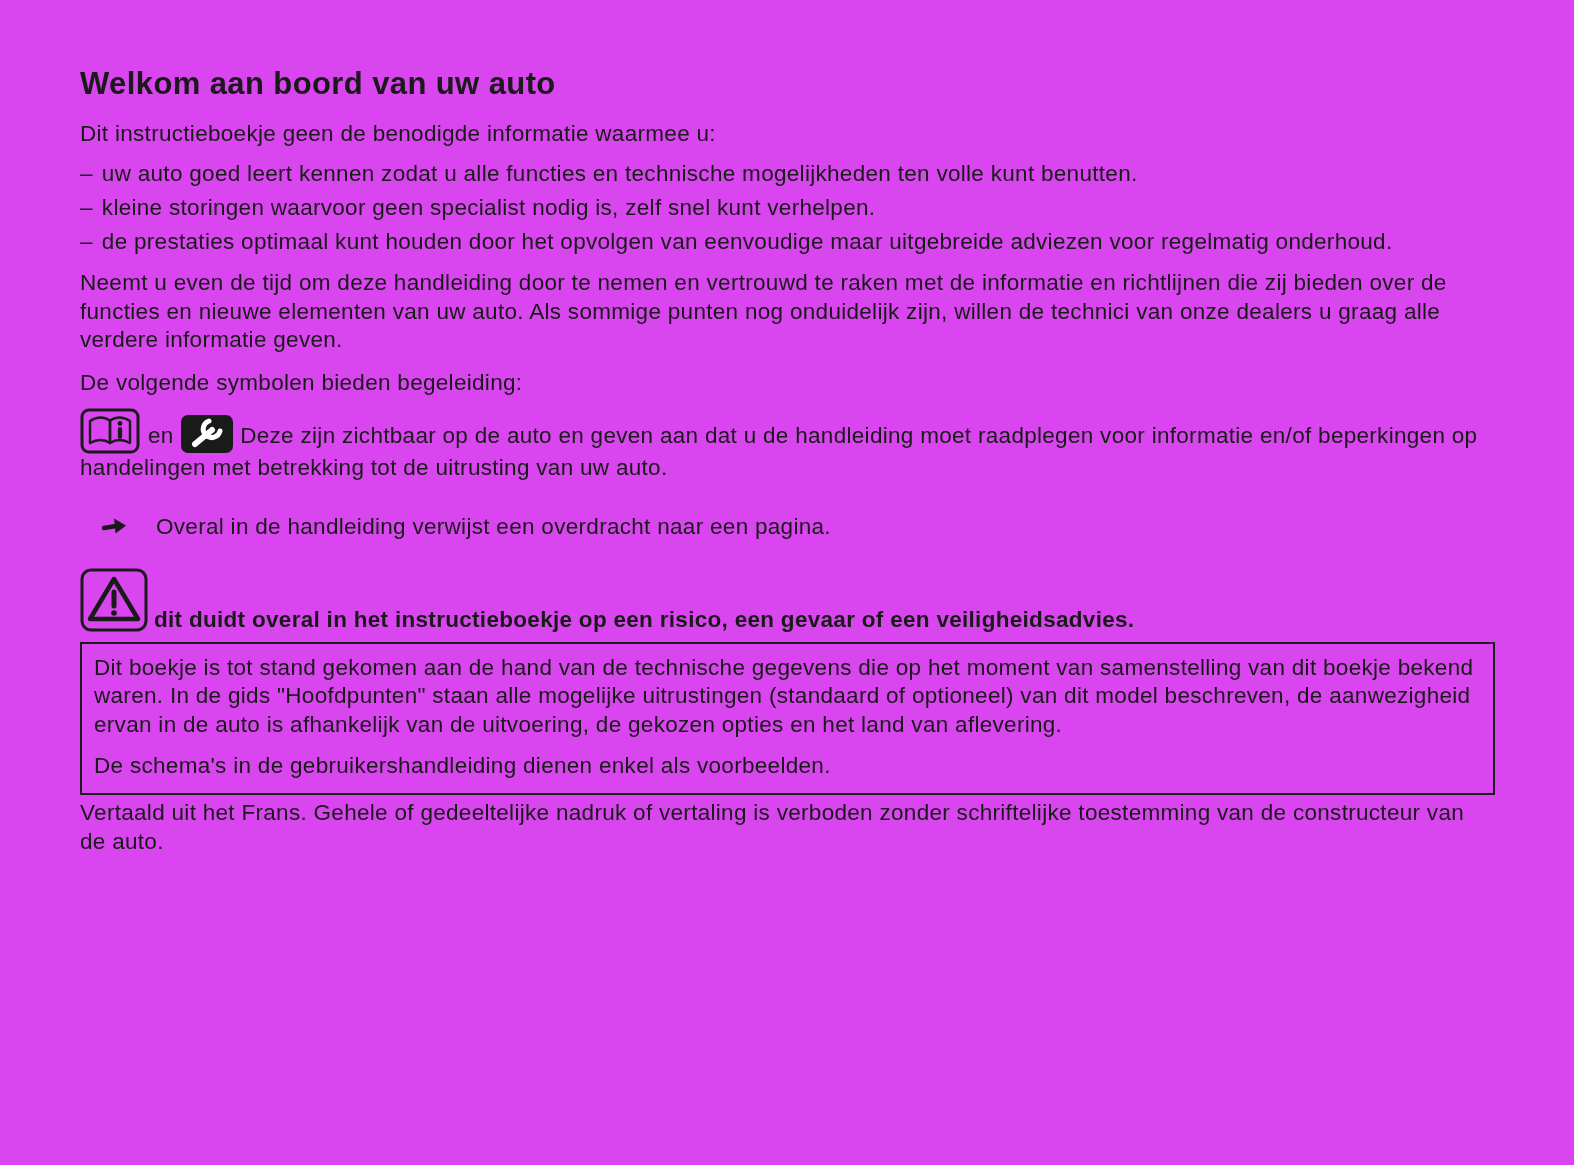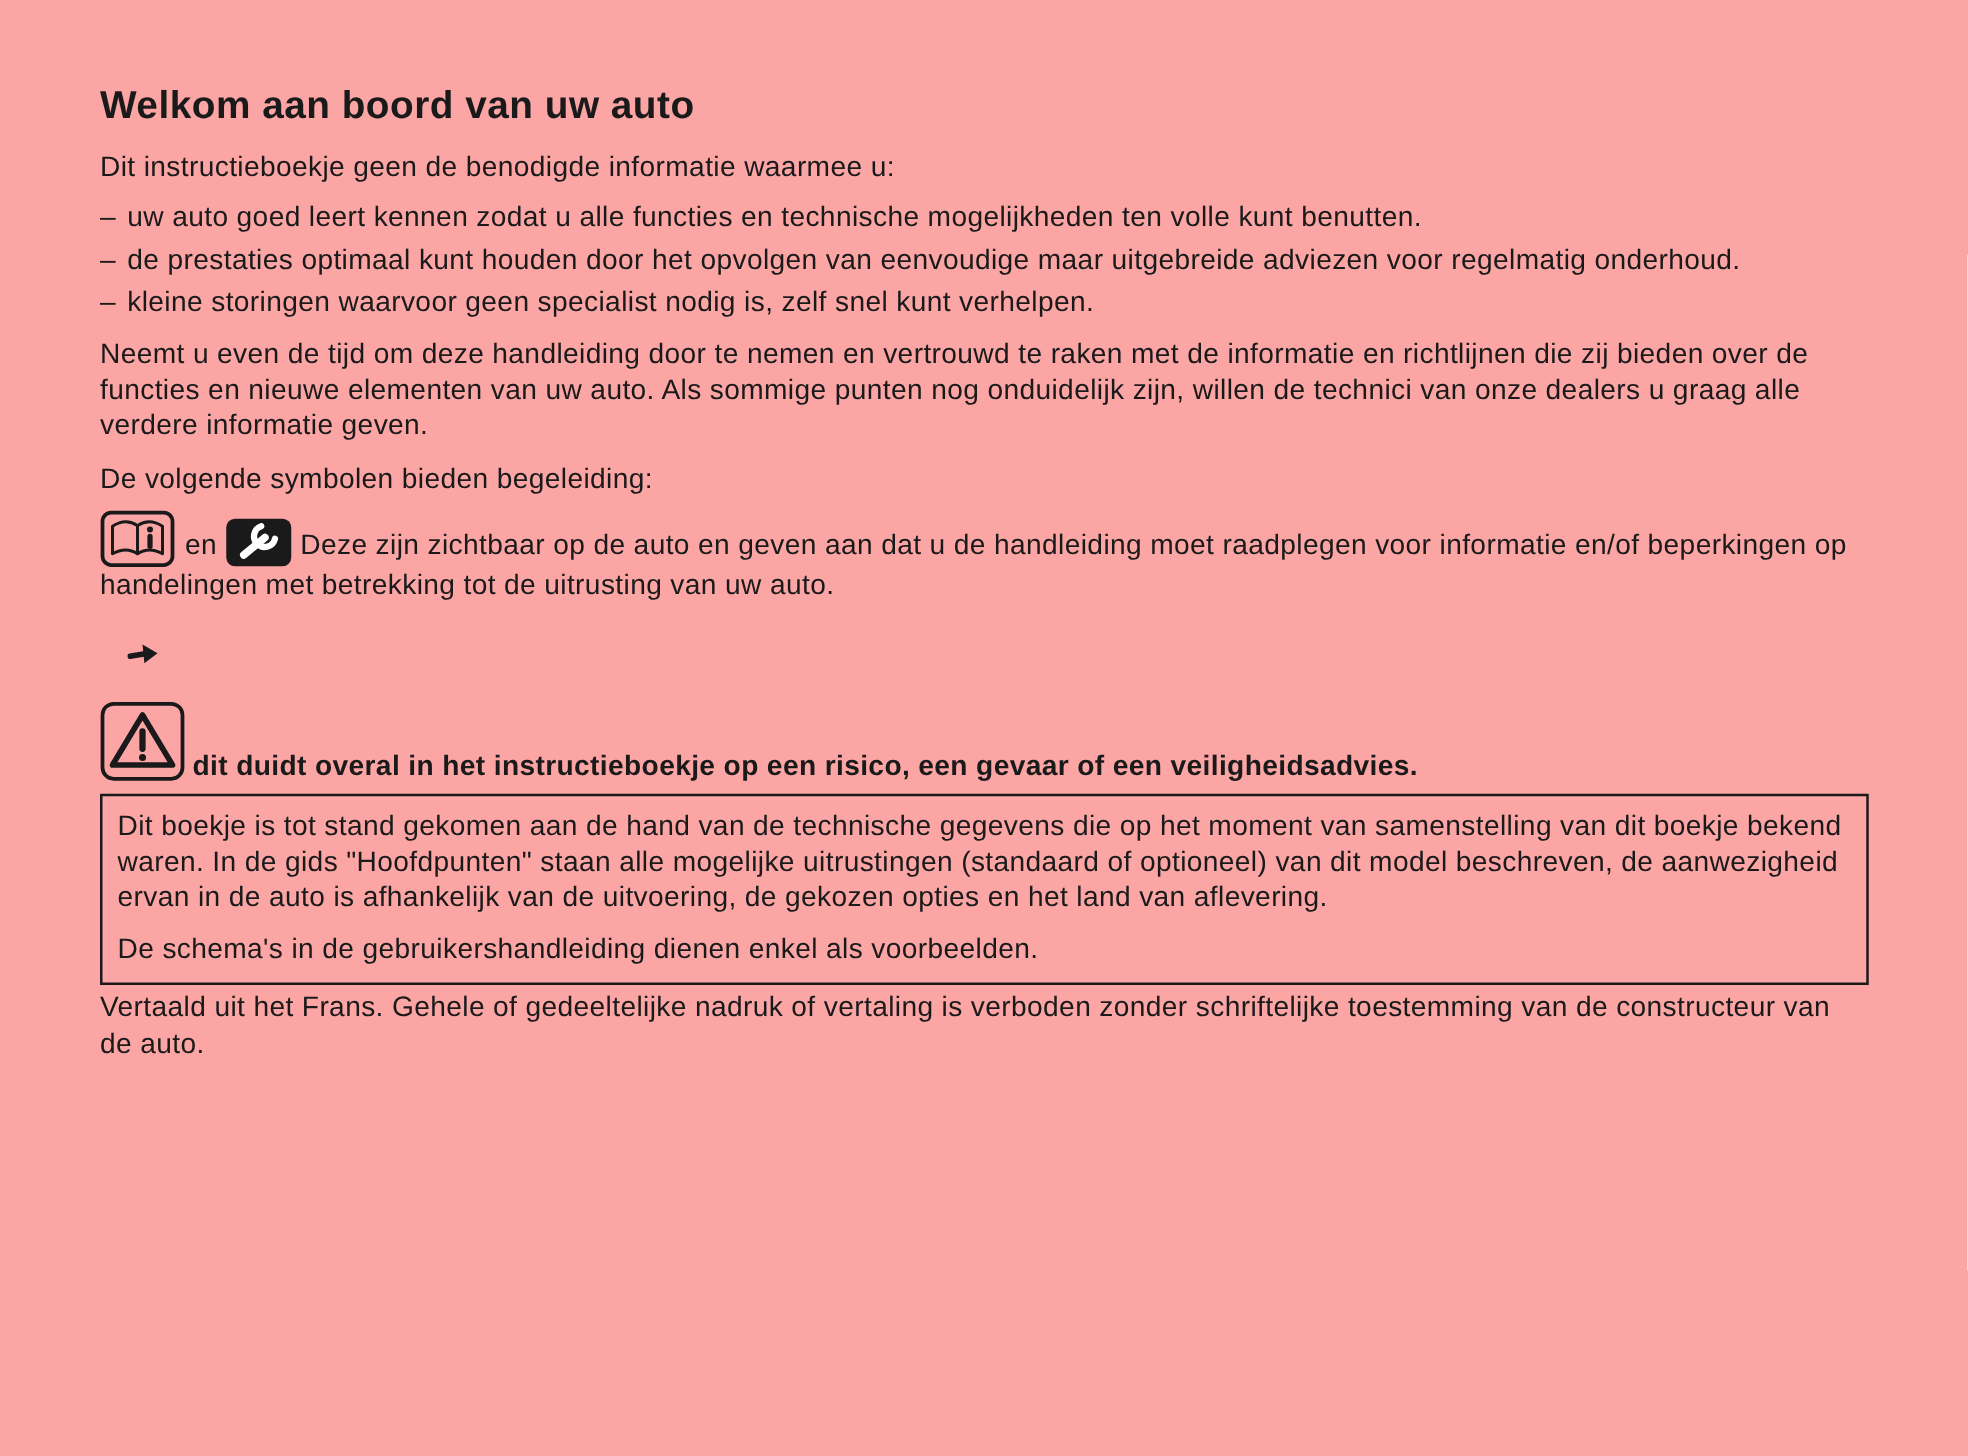--- a/index.html
+++ b/index.html
@@ -1,21 +1,21 @@
 <!DOCTYPE html>
 <html><head>
 <meta charset="utf-8">
 <style>
   html, body { margin: 0; padding: 0; background: #ffffff; }
   .page {
     width: 1574px;
     height: 1165px;
     box-sizing: border-box;
     padding: 40px 78px 0 80px;
-    background: #fca5a5;
+    background: #d946ef;
     color: #1a1a1a;
     font-family: "Liberation Sans", "DejaVu Sans", sans-serif;
     font-size: 22.5px;
     line-height: 1.28;
     letter-spacing: 0.3px;
     overflow: hidden;
   }
   .title {
     font-size: 31px;
     font-weight: bold;
@@ -64,22 +64,22 @@
 <body>
 
 <div class="page">
 
   <h1 class="title">Welkom aan boord van uw auto</h1>
 
   <p class="intro"><span class="b">Dit instructieboekje</span><span> geen de benodigde informatie waarmee u:</span></p>
 
   <div>
     <p class="bullet"><span class="dash">–</span><span>uw auto goed leert kennen zodat u alle functies en technische mogelijkheden ten volle kunt benutten.</span></p>
+    <p class="bullet"><span class="dash">–</span><span>kleine storingen waarvoor geen specialist nodig is, zelf snel kunt verhelpen.</span></p>
     <p class="bullet"><span class="dash">–</span><span>de prestaties optimaal kunt houden door het opvolgen van eenvoudige maar uitgebreide adviezen voor regelmatig onderhoud.</span></p>
-    <p class="bullet"><span class="dash">–</span><span>kleine storingen waarvoor geen specialist nodig is, zelf snel kunt verhelpen.</span></p>
   </div>
 
   <p class="para-reading">Neemt u even de tijd om deze handleiding door te nemen en vertrouwd te raken met de informatie en richtlijnen die zij bieden over de functies en nieuwe elementen van uw auto. Als sommige punten nog onduidelijk zijn, willen de technici van onze dealers u graag alle verdere informatie geven.</p>
 
   <p class="symbols-intro">De volgende symbolen bieden begeleiding:</p>
 
   <p class="icon-line">
     <svg class="icon-inline book-gap" width="60" height="46" viewBox="0 0 60 46">
       <rect x="2" y="2" width="56" height="42" rx="7" fill="none" stroke="#1a1a1a" stroke-width="3"></rect>
       <path d="M10 13 C17 8.5 24 8.5 30 12.5 L30 35 C24 31 17 31 10 35 Z" fill="none" stroke="#1a1a1a" stroke-width="2.4" stroke-linejoin="round"></path>
@@ -92,20 +92,21 @@
       <path d="M29 7 a8.5 8.5 0 1 0 11 10" stroke="#ffffff" stroke-width="5" fill="none" stroke-linecap="round"></path>
     </svg>
     <span>Deze zijn zichtbaar op de auto en geven aan dat u de handleiding moet raadplegen voor informatie en/of beperkingen op handelingen met betrekking tot de uitrusting van uw auto.</span>
   </p>
 
   <p class="arrow-line">
     <svg width="26" height="22" viewBox="0 0 26 22">
       <path d="M2 12 L14 10" stroke="#1a1a1a" stroke-width="4.5" stroke-linecap="round"></path>
       <path d="M12 2.5 L24 9.5 L13.5 17.5 Z" fill="#1a1a1a"></path>
     </svg>
+    <span>Overal in de handleiding verwijst een overdracht naar een pagina.</span>
   </p>
 
   <div class="warning-line">
     <svg width="68" height="64" viewBox="0 0 68 64">
       <rect x="2" y="2" width="64" height="60" rx="9" fill="none" stroke="#1a1a1a" stroke-width="3"></rect>
       <path d="M34 11 L58 51 L10 51 Z" fill="none" stroke="#1a1a1a" stroke-width="4.5" stroke-linejoin="round"></path>
       <path d="M34 24 L34 38" stroke="#1a1a1a" stroke-width="5" stroke-linecap="round"></path>
       <circle cx="34" cy="45" r="2.8" fill="#1a1a1a"></circle>
     </svg>
     <span class="warn-text">dit duidt overal in het instructieboekje op een risico, een gevaar of een veiligheidsadvies.</span>

